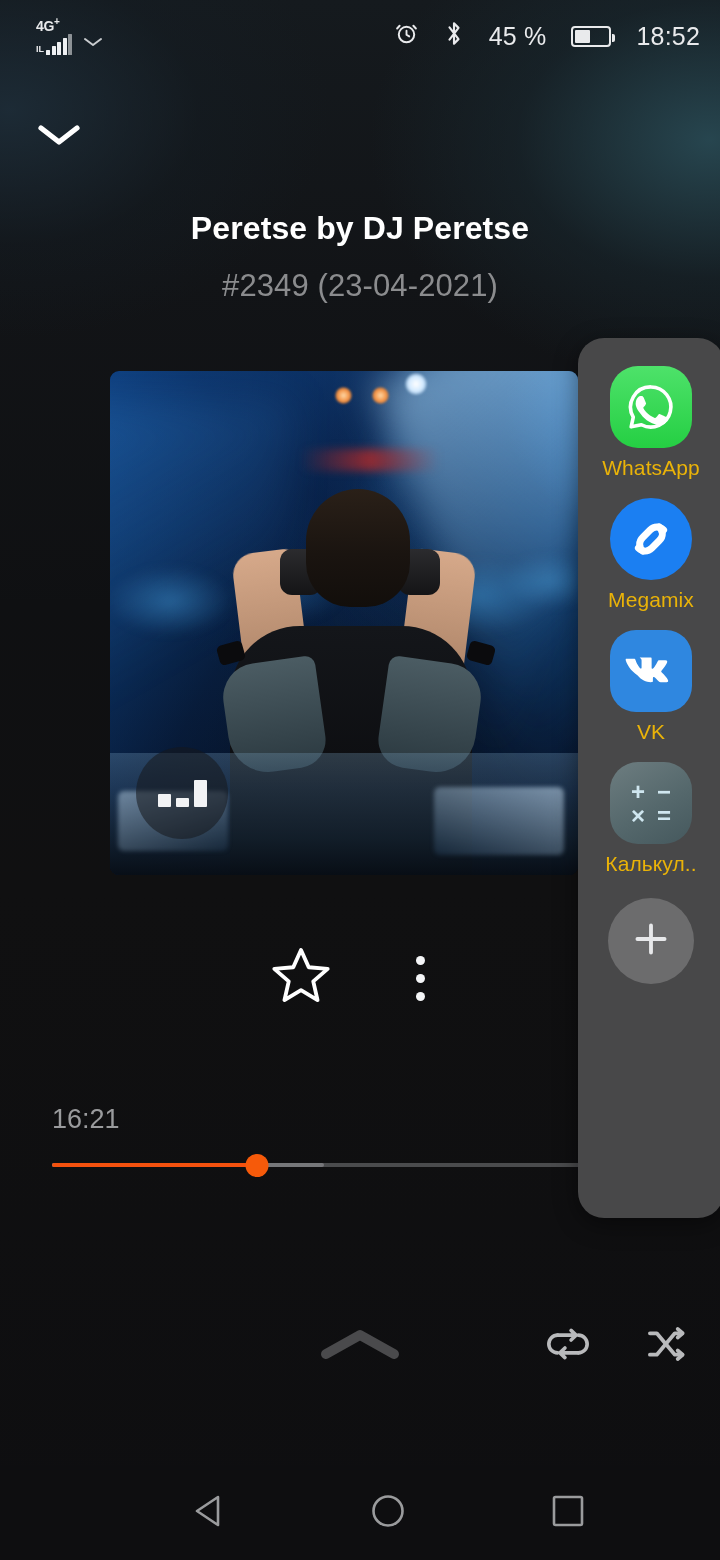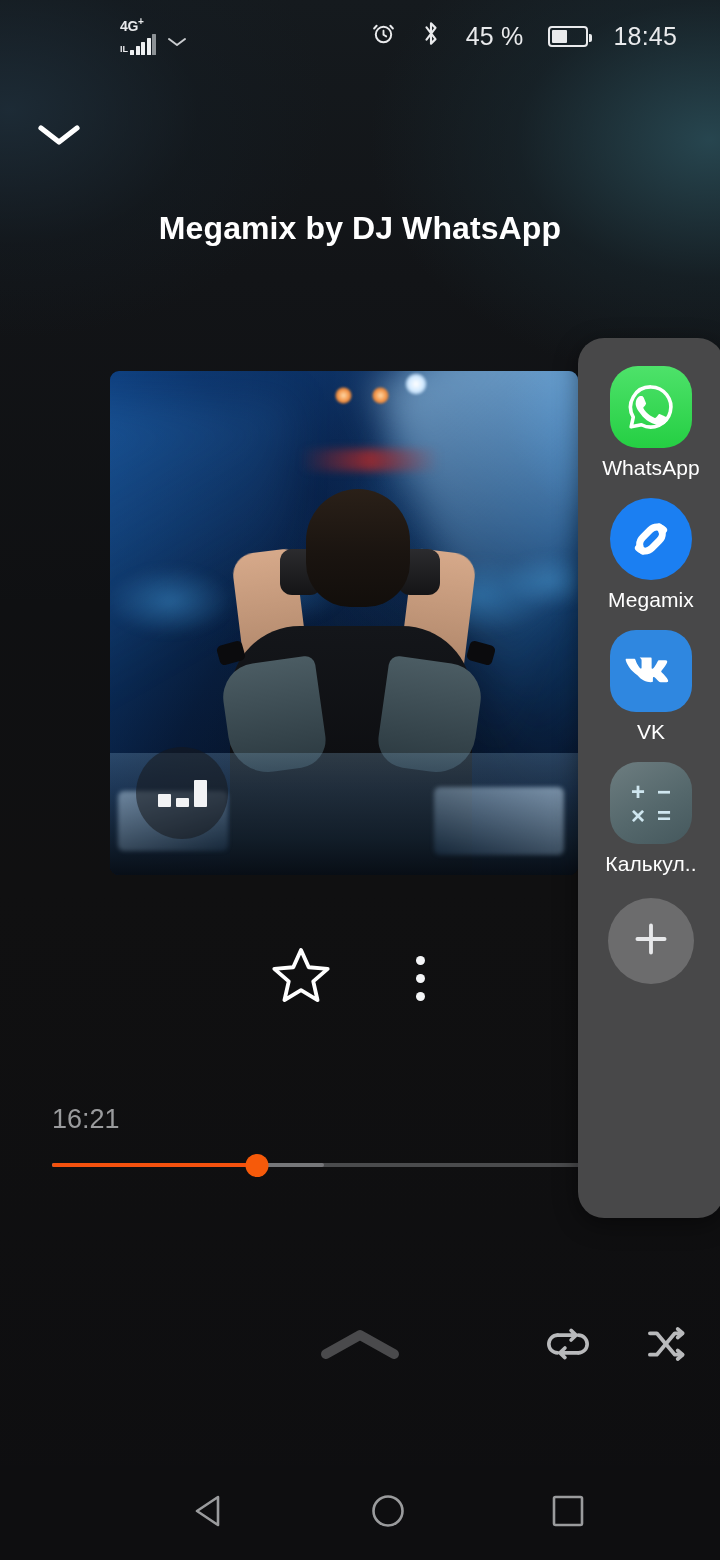--- a/index.html
+++ b/index.html
@@ -30,36 +30,36 @@
     background:linear-gradient(180deg,#0f1012 0%, #101011 30%, #0e0e10 100%);
     pointer-events:none;
   }
 
   
   .statusbar{
     position:absolute; left:0; top:0; width:720px; height:72px;
     display:flex; align-items:center; z-index:40;
     color:#e9eaec;
   }
-  .sb-left{ display:flex; align-items:flex-end; gap:7px; margin-left:120px; }
+  .sb-left{ display:flex; align-items:flex-end; gap:7px; margin-left:36px; }
   .net-wrap{ display:flex; flex-direction:column; align-items:flex-start; line-height:1; }
   .net-label{ font-size:14px; font-weight:700; letter-spacing:-.3px; margin-bottom:1px; }
   .net-row{ display:flex; align-items:flex-end; gap:2px; }
   .net-sub{ font-size:9px; font-weight:700; transform:translateY(-1px); }
   .bars{ display:flex; align-items:flex-end; gap:1.5px; }
   .bars i{ display:block; width:4px; background:#eef0f2; border-radius:.5px; }
   .bars i:nth-child(1){ height:5px; }
   .bars i:nth-child(2){ height:9px; }
   .bars i:nth-child(3){ height:13px; }
   .bars i:nth-child(4){ height:17px; }
   .bars i:nth-child(5){ height:21px; background:#8d9296; }
   .sb-chev{ margin-left:4px; margin-bottom:3px; }
 
   .sb-right{
-    margin-left:auto; margin-right:43px;
+    margin-left:auto; margin-right:20px;
     display:flex; align-items:center; gap:25px;
     font-size:25px; letter-spacing:.2px;
   }
   .sb-batt-pct{ font-size:25px; }
   .batt{
     width:40px; height:21px; border:2.2px solid #e9eaec; border-radius:4px;
     position:relative; display:flex; align-items:center; padding:2px;
   }
   .batt::after{
     content:""; position:absolute; right:-6px; top:6px;
@@ -272,21 +272,21 @@
   }
   .share-item{
     width:146px; display:flex; flex-direction:column; align-items:center;
     margin-bottom:18px; cursor:pointer;
   }
   .share-icon{
     width:82px; height:82px; display:flex; align-items:center; justify-content:center;
     margin-bottom:8px;
   }
   .share-label{
-    font-size:21px; color:#ffffff; letter-spacing:.1px; max-width:140px;
+    font-size:21px; color:#eab308; letter-spacing:.1px; max-width:140px;
     white-space:nowrap; overflow:hidden; text-align:center;
   }
   .sq{ width:82px; height:82px; border-radius:26px; display:flex; align-items:center; justify-content:center; }
   .ico-whatsapp{ background:linear-gradient(180deg,#4ee26a 0%,#25cf43 100%); border-radius:28px; }
   .ico-shazam{ background:#1b7ff2; border-radius:50%; width:82px; height:82px; display:flex; align-items:center; justify-content:center; }
   .ico-vk{ background:#2f87e0; border-radius:26px; }
   .ico-calc{ background:linear-gradient(150deg,#6d7d80 0%,#55686c 55%,#45585d 100%); border-radius:28px; }
   .calc-grid{
     display:grid; grid-template-columns:repeat(2,1fr); grid-template-rows:repeat(2,1fr);
     width:52px; height:46px; place-items:center; color:#cfe6ef; font-size:24px; font-weight:700; line-height:1;
@@ -346,33 +346,34 @@
       </span>
       <span>
         <svg width="20" height="27" viewBox="0 0 16 24">
             <path d="M4 6.5 L12 17 L8 21 V3 L12 7 L4 17.5" fill="none" stroke="#e9eaec" stroke-width="1.9" stroke-linejoin="round" stroke-linecap="round"></path>
           </svg>
       </span>
       <span class="sb-batt-pct">45 %</span>
       <span class="batt">
           <span style="width:45%"></span>
         </span>
-      <span class="sb-time">18:45</span>
+      <span class="sb-time">18:52</span>
     </div>
   </div>
 
   <div class="collapse-btn">
     <span>
       <svg width="46" height="28" viewBox="0 0 46 28">
           <path d="M5 7 L23 21 L41 7" fill="none" stroke="#ffffff" stroke-width="5.2" stroke-linecap="round" stroke-linejoin="round"></path>
         </svg>
     </span>
   </div>
 
-  <div class="title">Megamix by DJ WhatsApp</div>
+  <div class="title">Peretse by DJ Peretse</div>
+  <div class="subtitle">#2349 (23-04-2021)</div>
 
   <div class="cover-next"></div>
 
   <div class="cover">
     <div class="art">
       <div class="sky"></div>
       <div class="beam3"></div>
       <div class="beam1"></div>
       <div class="beam2"></div>
       <div class="spot s1"></div>

